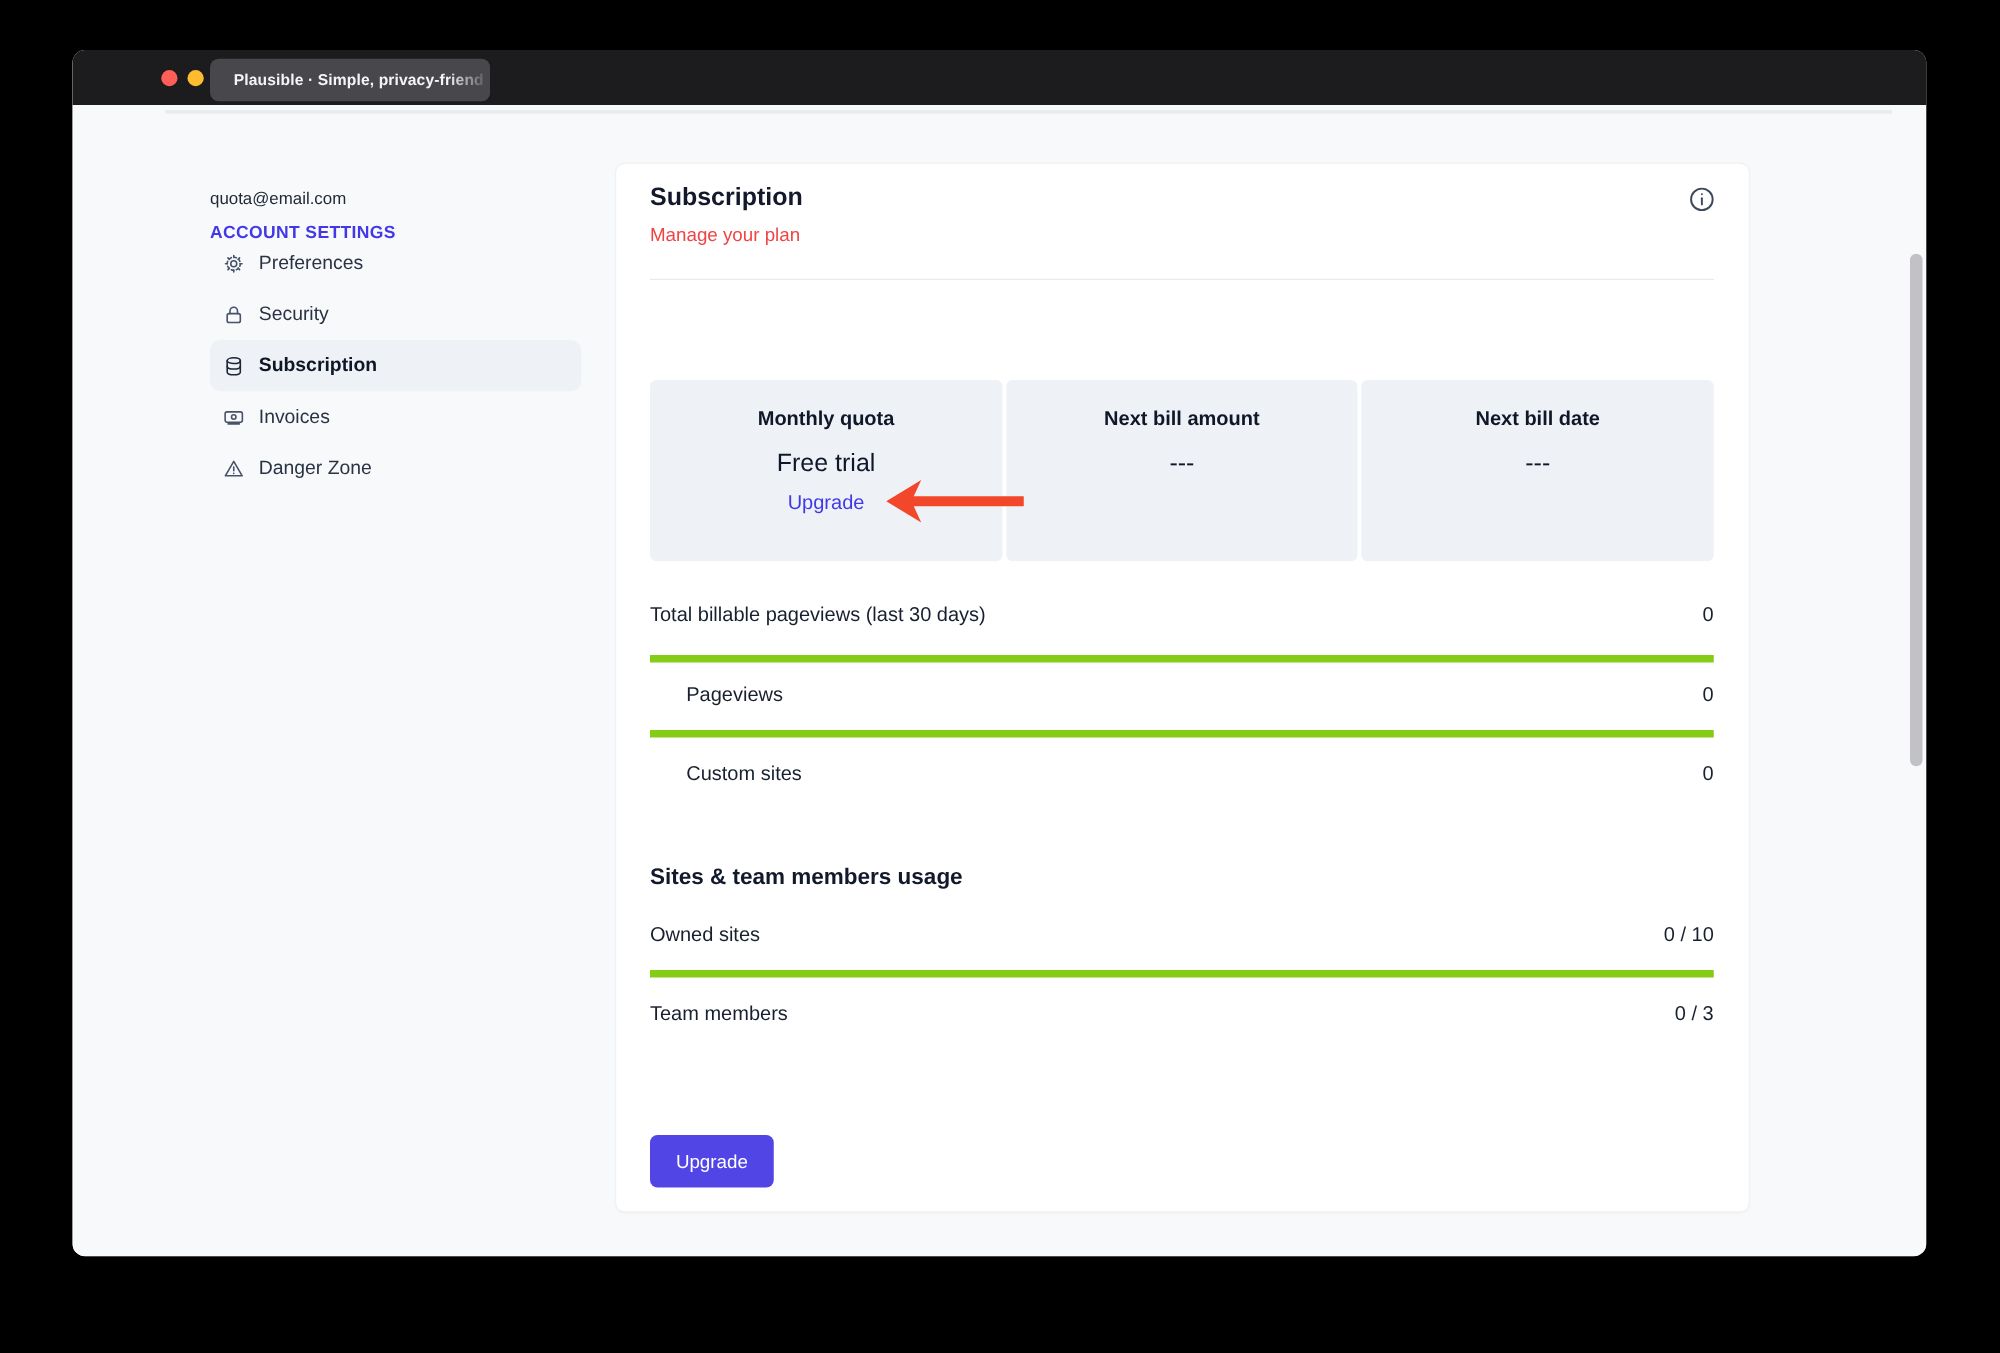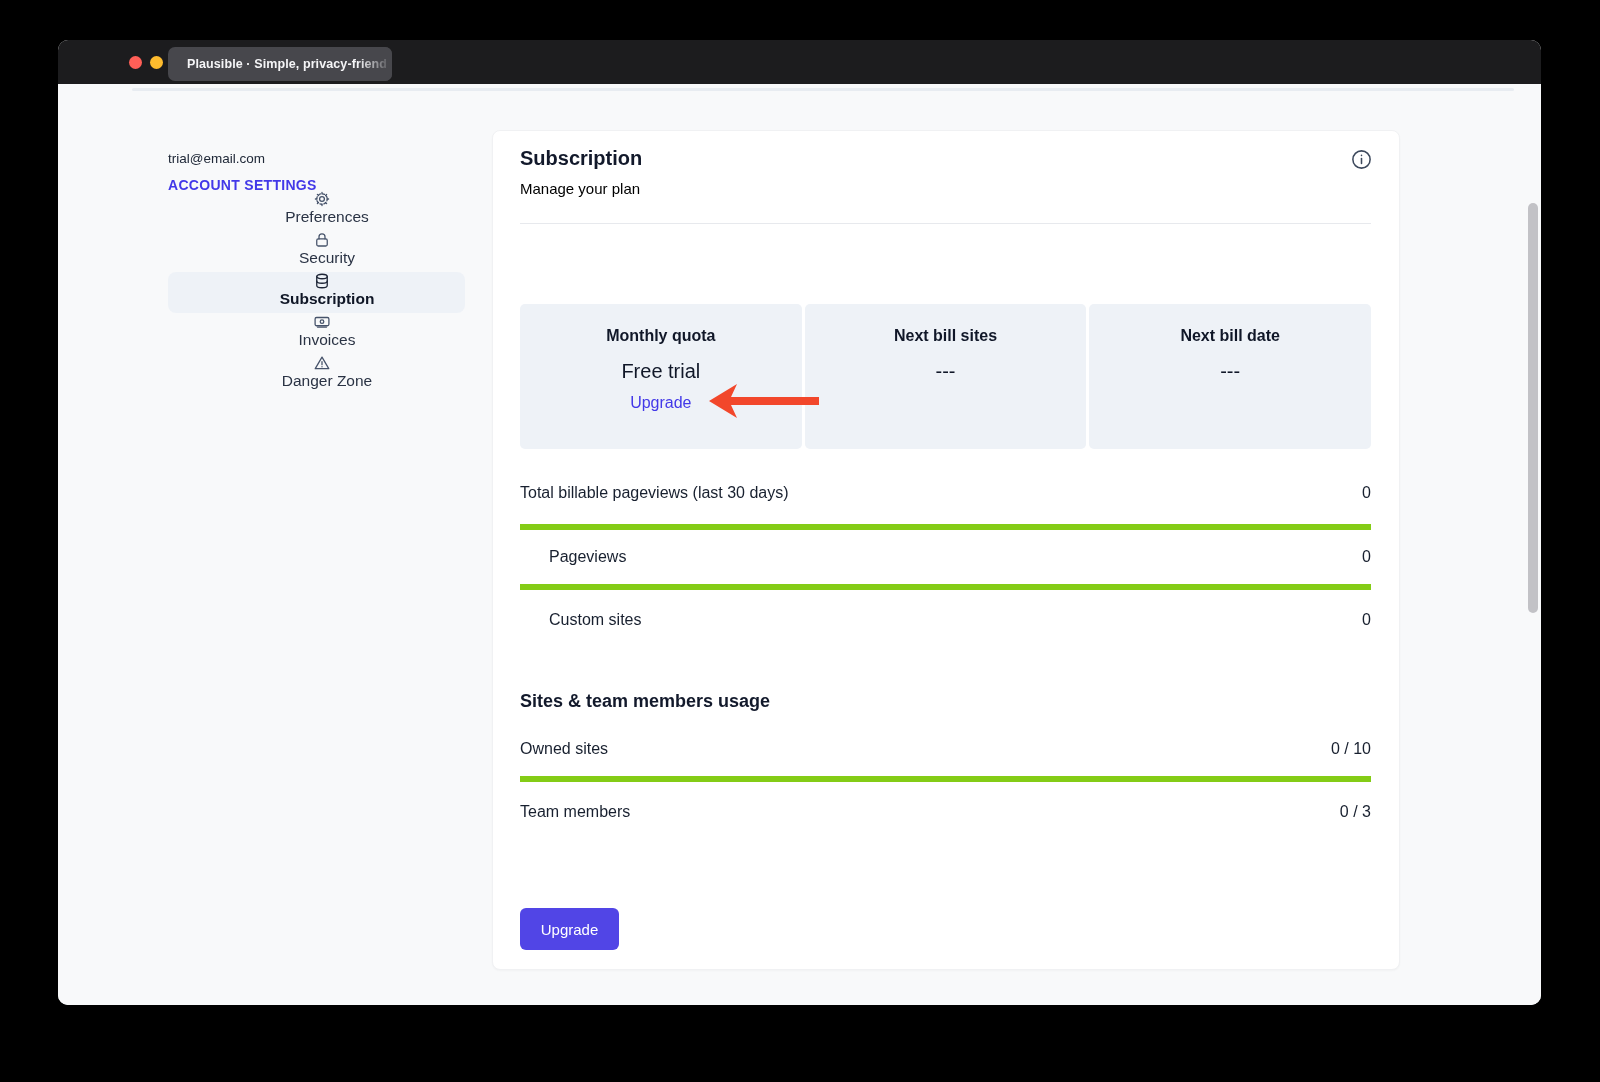--- a/index.html
+++ b/index.html
@@ -23,33 +23,33 @@
 
   
   .content{position:absolute;left:0;top:44px;width:100%;height:921px;background:#f8f9fa;}
   .top-strip{position:absolute;left:74px;top:4px;width:1382px;height:3px;background:#e8ecf1;border-radius:2px;}
 
   
   .sb-heading{position:absolute;left:110px;top:46px;font-size:14px;font-weight:700;
     color:var(--accent,#4238e8);letter-spacing:.3px;margin-top:47px;}
   .sb-email{position:absolute;left:110px;top:67px;font-size:13.5px;color:#202938;}
   .sb-nav{position:absolute;left:110px;top:106px;width:297px;}
-  .sb-item{height:41px;display:flex;align-items:center;padding-left:10px;border-radius:8px;cursor:pointer;flex-direction:column;}
+  .sb-item{height:41px;display:flex;align-items:center;padding-left:10px;border-radius:8px;cursor:pointer;}
   .sb-item .sb-icon{width:18px;height:18px;color:#46536a;display:inline-flex;}
   .sb-item .sb-icon svg{width:18px;height:18px;}
   .sb-item .sb-label{margin-left:11px;font-size:15.5px;color:#2a3344;}
   .sb-item.active{background:#eef2f7;}
   .sb-item.active .sb-label{font-weight:700;color:#0f1626;}
   .sb-item.active .sb-icon{color:#1d2536;}
 
   
   .card{position:absolute;left:434px;top:46px;width:908px;height:840px;background:#ffffff;
     border:1px solid #f0f1f3;border-radius:8px;box-shadow:0 1px 2px rgba(16,24,40,.03);}
   .card-title{position:absolute;left:27px;top:16px;margin:0;font-size:20px;font-weight:700;color:#12192b;}
-  .card-subtitle{position:absolute;left:27px;top:49px;font-size:15px;color:#000000;}
+  .card-subtitle{position:absolute;left:27px;top:49px;font-size:15px;color:#ef4444;}
   .info{position:absolute;right:26px;top:17px;width:23px;height:23px;color:#3c485c;cursor:pointer;}
   .info svg{width:23px;height:23px;}
   .divider{position:absolute;left:27px;right:28px;height:1px;background:#e7e9ed;}
   .d1{top:92px;}
 
   
   .quota{position:absolute;left:27px;right:28px;top:173px;height:145px;display:flex;gap:3px;}
   .qcell{flex:1;background:var(--panel-bg,#eef2f7);border-radius:5px;text-align:center;padding-top:22px;}
   .qhead{font-size:16px;line-height:20px;font-weight:700;color:#101728;}
   .qval{font-size:20px;line-height:26px;margin-top:12px;color:#101728;}
@@ -94,21 +94,21 @@
         </svg>
         <span class="tab-title">Plausible · Simple, privacy-friend</span>
         <span class="tab-fade"></span>
       </div>
     </div>
 
     <div class="content">
       <div class="top-strip"></div>
 
       <div class="sb-heading">ACCOUNT SETTINGS</div>
-      <div class="sb-email">trial@email.com</div>
+      <div class="sb-email">quota@email.com</div>
 
       <nav class="sb-nav">
         <div class="sb-item">
           <span class="sb-icon">
             <svg viewBox="0 0 24 24" fill="none" stroke="currentColor" stroke-width="1.7" stroke-linecap="round" stroke-linejoin="round">
               <circle cx="12" cy="12" r="3.2"></circle>
               <path d="M12 3.2v2.1M12 18.7v2.1M3.2 12h2.1M18.7 12h2.1M5.8 5.8l1.5 1.5M16.7 16.7l1.5 1.5M18.2 5.8l-1.5 1.5M7.3 16.7l-1.5 1.5"></path>
               <circle cx="12" cy="12" r="7" stroke-dasharray="2.6 2.9"></circle>
             </svg>
           </span>
@@ -167,21 +167,21 @@
         </span>
         <div class="divider d1"></div>
 
         <div class="quota">
           <div class="qcell">
             <div class="qhead">Monthly quota</div>
             <div class="qval">Free trial</div>
             <a class="qlink">Upgrade</a>
           </div>
           <div class="qcell">
-            <div class="qhead">Next bill sites</div>
+            <div class="qhead">Next bill amount</div>
             <div class="qval">---</div>
           </div>
           <div class="qcell">
             <div class="qhead">Next bill date</div>
             <div class="qval">---</div>
           </div>
         </div>
 
         <svg class="arrow-svg" viewBox="0 0 114 40">
           <polygon points="2,20 30,3 24,16 112,16 112,24 24,24 30,37" fill="#f2472b"></polygon>

